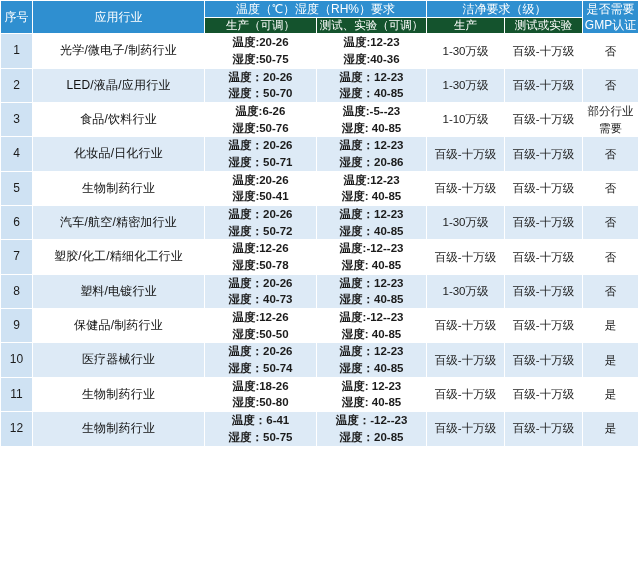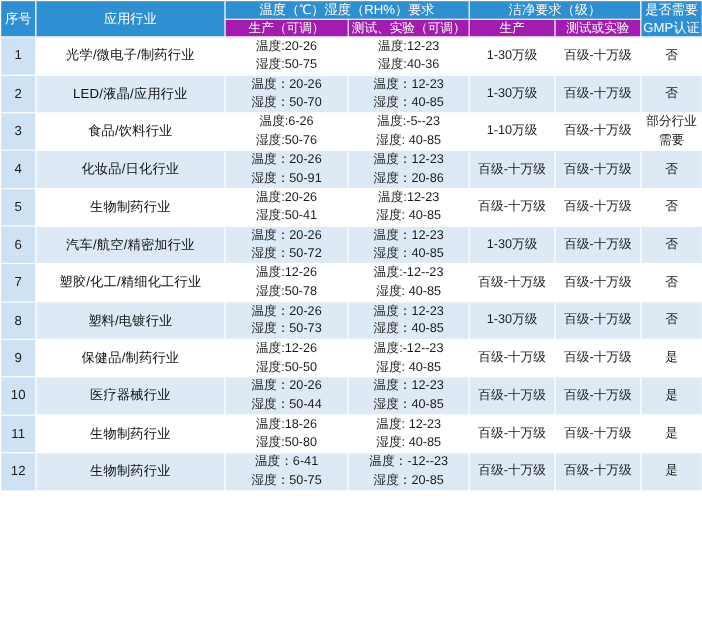--- a/index.html
+++ b/index.html
@@ -33,21 +33,21 @@
     font-size: 12px;
     line-height: 1.35;
     font-weight: bold;
     padding: 4px 2px;
   }
   .hdr-seq {
     font-size: 12px;
     margin-left: 20px;
   }
   .hdr-sub {
-    background: #a21caf;
+    background: #14532d;
     color: #ffffff;
     font-size: 11.5px;
     font-weight: bold;
     padding: 5px 2px;
   }
   
   .cell {
     font-size: 11.5px;
     color: #1b1b1b;
     padding: 6px 2px;
@@ -70,20 +70,21 @@
   }
   tr.row-odd td.idx {
     background: #cfe2f3;
   }
   tr.row-even td.idx {
     background: #cfe2f3;
   }
   .two-line span {
     display: block;
     white-space: nowrap;
+    font-weight: bold;
   }
   .nowrap {
     white-space: nowrap;
   }
 </style>
 </head>
 <body>
 
 <table class="spec-table">
   <colgroup>
@@ -154,21 +155,21 @@
       </td>
       <td class="cell nowrap">1-10万级</td>
       <td class="cell nowrap">百级-十万级</td>
       <td class="cell">部分行业需要</td>
     </tr>
     <tr class="row-even">
       <td class="cell cell-idx idx">4</td>
       <td class="cell cell-ind">化妆品/日化行业</td>
       <td class="cell two-line">
         <span>温度：20-26</span>
-        <span>湿度：50-91</span>
+        <span>湿度：50-71</span>
       </td>
       <td class="cell two-line">
         <span>温度：12-23</span>
         <span>湿度：20-86</span>
       </td>
       <td class="cell nowrap">百级-十万级</td>
       <td class="cell nowrap">百级-十万级</td>
       <td class="cell">否</td>
     </tr>
     <tr class="row-odd">
@@ -214,21 +215,21 @@
       </td>
       <td class="cell nowrap">百级-十万级</td>
       <td class="cell nowrap">百级-十万级</td>
       <td class="cell">否</td>
     </tr>
     <tr class="row-even">
       <td class="cell cell-idx idx">8</td>
       <td class="cell cell-ind">塑料/电镀行业</td>
       <td class="cell two-line">
         <span>温度：20-26</span>
-        <span>湿度：50-73</span>
+        <span>湿度：40-73</span>
       </td>
       <td class="cell two-line">
         <span>温度：12-23</span>
         <span>湿度：40-85</span>
       </td>
       <td class="cell nowrap">1-30万级</td>
       <td class="cell nowrap">百级-十万级</td>
       <td class="cell">否</td>
     </tr>
     <tr class="row-odd">
@@ -244,21 +245,21 @@
       </td>
       <td class="cell nowrap">百级-十万级</td>
       <td class="cell nowrap">百级-十万级</td>
       <td class="cell">是</td>
     </tr>
     <tr class="row-even">
       <td class="cell cell-idx idx">10</td>
       <td class="cell cell-ind">医疗器械行业</td>
       <td class="cell two-line">
         <span>温度：20-26</span>
-        <span>湿度：50-44</span>
+        <span>湿度：50-74</span>
       </td>
       <td class="cell two-line">
         <span>温度：12-23</span>
         <span>湿度：40-85</span>
       </td>
       <td class="cell nowrap">百级-十万级</td>
       <td class="cell nowrap">百级-十万级</td>
       <td class="cell">是</td>
     </tr>
     <tr class="row-odd">

